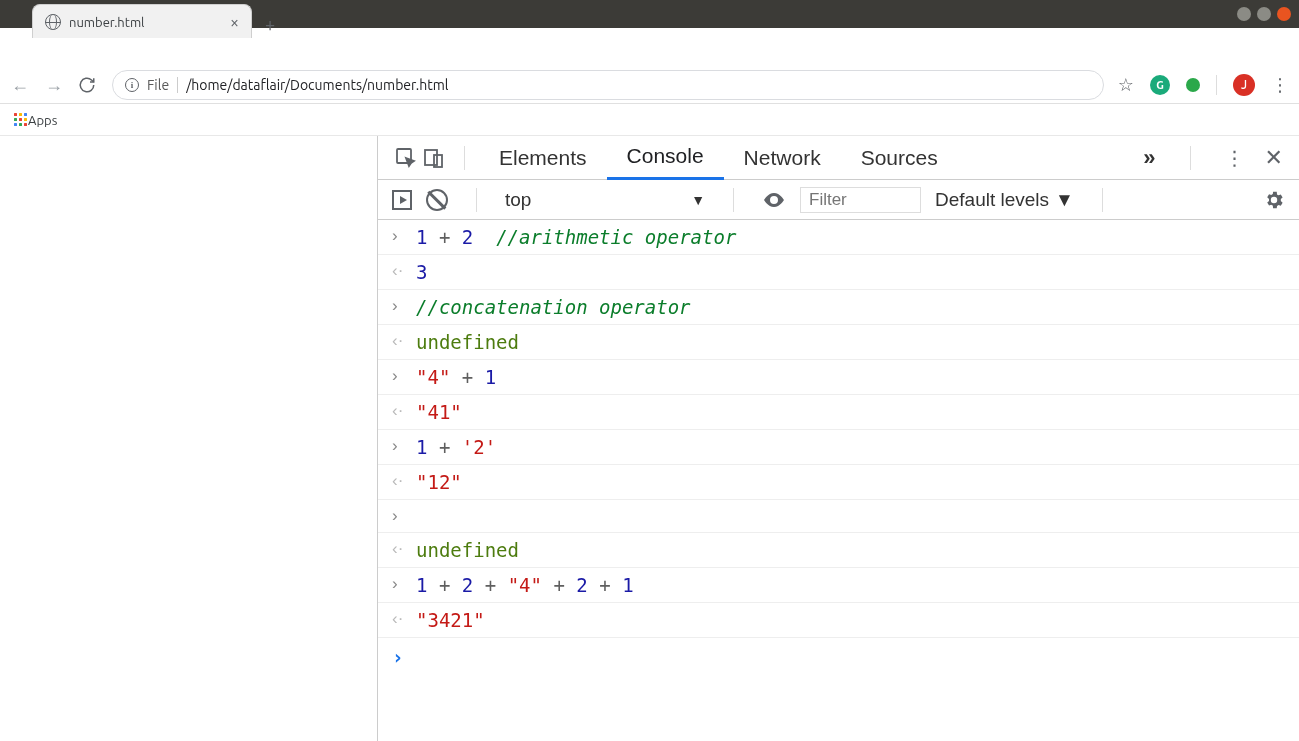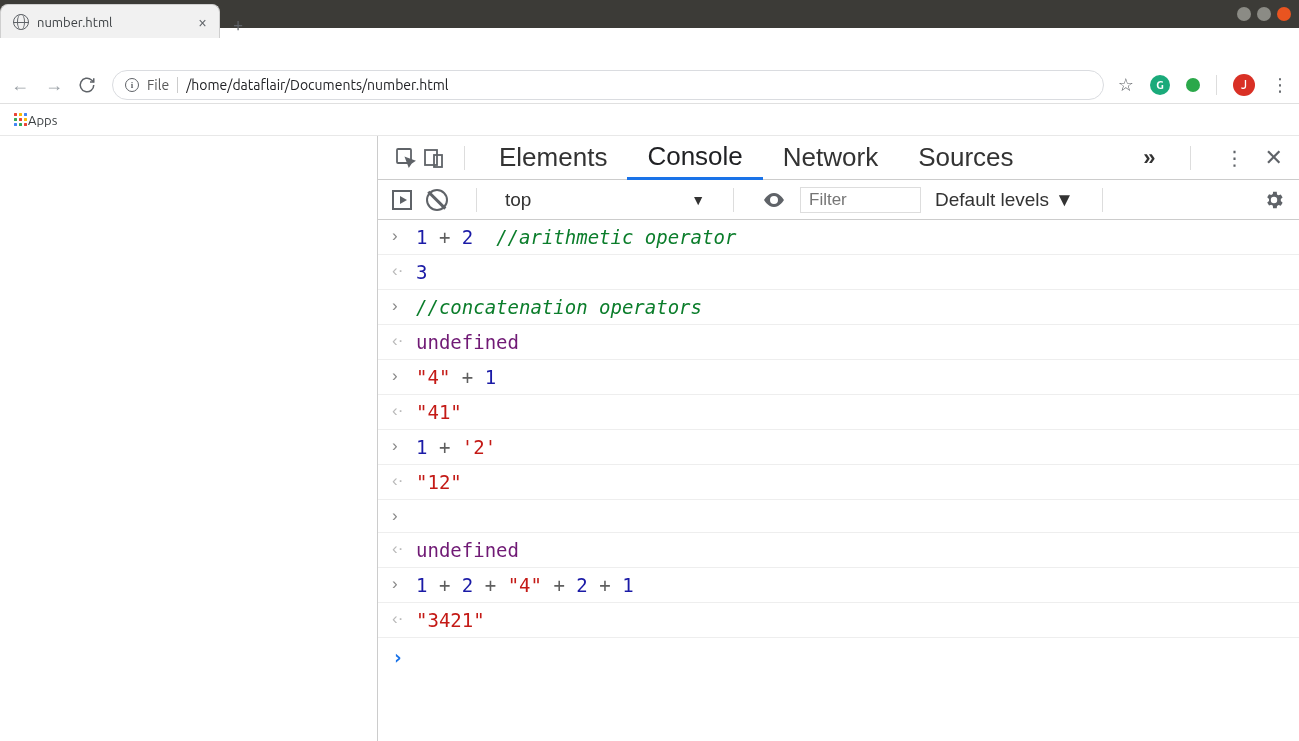--- a/index.html
+++ b/index.html
@@ -6,21 +6,21 @@
 body { font-family: "Ubuntu", "Segoe UI", Arial, sans-serif; font-size: 13px; background: #fff; overflow: hidden; width: 1299px; height: 741px; }
 
 
 .titlebar { height: 28px; background: #3c3b37; display: flex; align-items: center; justify-content: flex-end; padding-right: 8px; gap: 6px; }
 .titlebar .wbtn { width: 14px; height: 14px; border-radius: 50%; }
 .wbtn.min { background: #8b8b85; }
 .wbtn.max { background: #8b8b85; }
 .wbtn.close { background: #e95420; }
 
 
-.tabstrip { position: absolute; top: 0; left: 0; height: 38px; display: flex; align-items: flex-end; background: transparent; }
+.tabstrip { position: absolute; top: 0; left: 0; height: 38px; display: flex; align-items: flex-end; background: transparent; padding-left: 32px; }
 .tab { height: 34px; background: #f1f1f1; border-radius: 8px 8px 0 0; display: flex; align-items: center; padding: 0 12px; gap: 8px; min-width: 220px; border: 1px solid #cfcfcf; border-bottom: none; }
 .tab .globe { width: 16px; height: 16px; border: 1.5px solid #5f6368; border-radius: 50%; position: relative; }
 .tab .globe::before { content:""; position:absolute; left:50%; top:-1px; bottom:-1px; width:6px; border:1.5px solid #5f6368; border-top:none; border-bottom:none; border-radius:50%; transform:translateX(-50%);}
 .tab .globe::after { content:""; position:absolute; top:50%; left:-1px; right:-1px; height:1.5px; background:#5f6368; }
 .tab-title { color: #3c4043; font-size: 13px; flex: 1; }
 .tab-close { color: #5f6368; font-size: 16px; }
 .newtab { width: 28px; height: 28px; display:flex; align-items:center; justify-content:center; color:#5f6368; font-size:18px; margin-left:4px; }
 
 
 .toolbar { height: 38px; background: #fff; border-bottom: 1px solid #e0e0e0; display: flex; align-items: center; padding: 0 10px; gap: 14px; margin-top:38px; }
@@ -50,21 +50,21 @@
 
 
 .main { display:flex; height: calc(741px - 38px - 38px - 32px); }
 .page { width: 378px; background:#fff; border-right: 1px solid #ccc; }
 
 
 .devtools { flex:1; background:#fff; display:flex; flex-direction:column; font-family: Arial, sans-serif; }
 .dt-tabs { height:44px; border-bottom:1px solid #ccc; display:flex; align-items:center; padding:0 16px; gap:0; }
 .dt-iconbtn { color:#5f6368; width:28px; text-align:center; }
 .dt-vsep { width:1px; height:24px; background:#ddd; margin:0 14px; }
-.dt-tab { padding: 0 20px; height:44px; display:flex; align-items:center; color:#333; font-size:26px; cursor:pointer; }
+.dt-tab { padding: 0 20px; height:44px; display:flex; align-items:center; color:#333; font-size:21px; cursor:pointer; }
 .dt-tab.active { color:#202124; font-weight:500; border-bottom:3px solid #1a73e8; }
 .dt-tabs-right { margin-left:auto; display:flex; align-items:center; gap:20px; }
 .dt-chevron { font-size:22px; color:#333; font-weight:bold;}
 .dt-menu-dots { font-size:20px; color:#5f6368; }
 .dt-close { font-size:22px; color:#5f6368; }
 
 .dt-toolbar { height:40px; border-bottom:1px solid #ccc; display:flex; align-items:center; padding:0 14px; gap:14px; }
 .play-rect { width:20px; height:20px; border:2px solid #5f6368; position:relative; display:inline-flex; align-items:center; justify-content:center;}
 .play-rect::after{content:""; width:0; height:0; border-left:7px solid #5f6368; border-top:4px solid transparent; border-bottom:4px solid transparent; margin-left:2px;}
 .no-icon { width:22px; height:22px; border:2.5px solid #5f6368; border-radius:50%; position:relative; }
@@ -79,21 +79,21 @@
 .console-body { flex:1; overflow:auto; font-family: "DejaVu Sans Mono", Menlo, Consolas, monospace; font-size:19px; }
 .row { display:flex; align-items:flex-start; padding: 6px 14px; border-bottom:1px solid #eee; gap:10px; }
 .row.in .marker { color:#888; }
 .row.out .marker { color:#bbb; }
 .marker { width:14px; flex-shrink:0; font-family: Arial; font-size:17px;}
 .expr { white-space:pre; }
 .tok-num { color:#1a1aa6; }
 .tok-op { color:#5f5f5f; }
 .tok-comment { color:#0b7d2b; font-style:italic; }
 .tok-str { color:#c41a16; }
-.tok-undef { color:#701a75; }
+.tok-undef { color:#4d7c0f; }
 .prompt-row { display:flex; align-items:center; padding:8px 14px; gap:10px;}
 .prompt-marker { color:#1a73e8; font-weight:bold; font-size:19px;}
 
 svg { display:block; }
 </style>
 </head>
 <body>
 
 <div class="titlebar">
   <div class="wbtn min"></div>
@@ -213,21 +213,21 @@
         <div class="row in">
           <span class="marker">›</span>
           <span class="expr"><span class="tok-num">1</span><span> </span><span class="tok-op">+</span><span> </span><span class="tok-num">2</span><span>  </span><span class="tok-comment">//arithmetic operator</span></span>
         </div>
         <div class="row out">
           <span class="marker">‹·</span>
           <span class="expr"><span class="tok-num">3</span></span>
         </div>
         <div class="row in">
           <span class="marker">›</span>
-          <span class="expr"><span class="tok-comment">//concatenation operators</span></span>
+          <span class="expr"><span class="tok-comment">//concatenation operator</span></span>
         </div>
         <div class="row out">
           <span class="marker">‹·</span>
           <span class="expr"><span class="tok-undef">undefined</span></span>
         </div>
         <div class="row in">
           <span class="marker">›</span>
           <span class="expr"><span class="tok-str">"4"</span><span> </span><span class="tok-op">+</span><span> </span><span class="tok-num">1</span></span>
         </div>
         <div class="row out">

